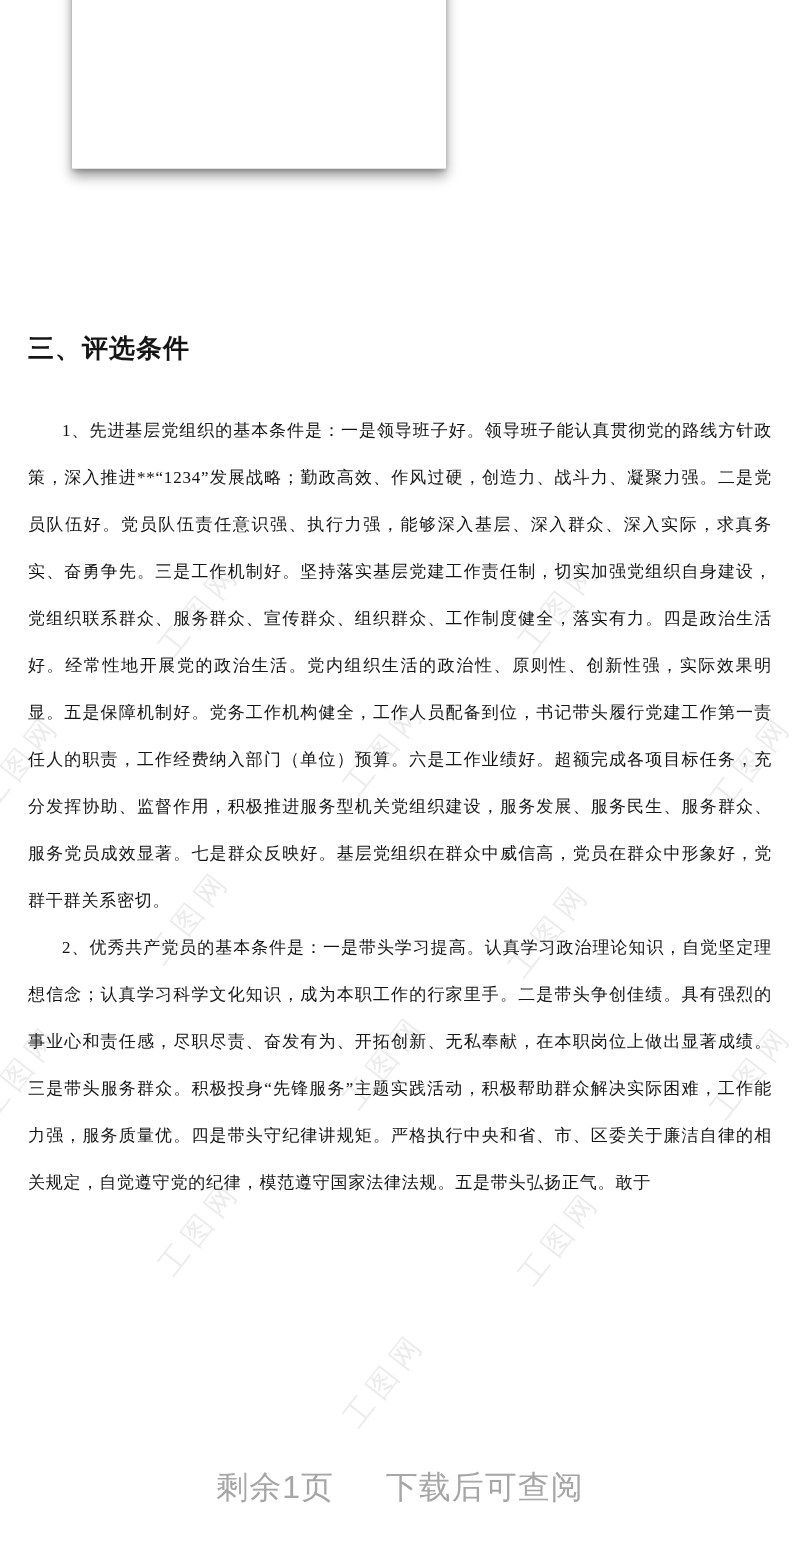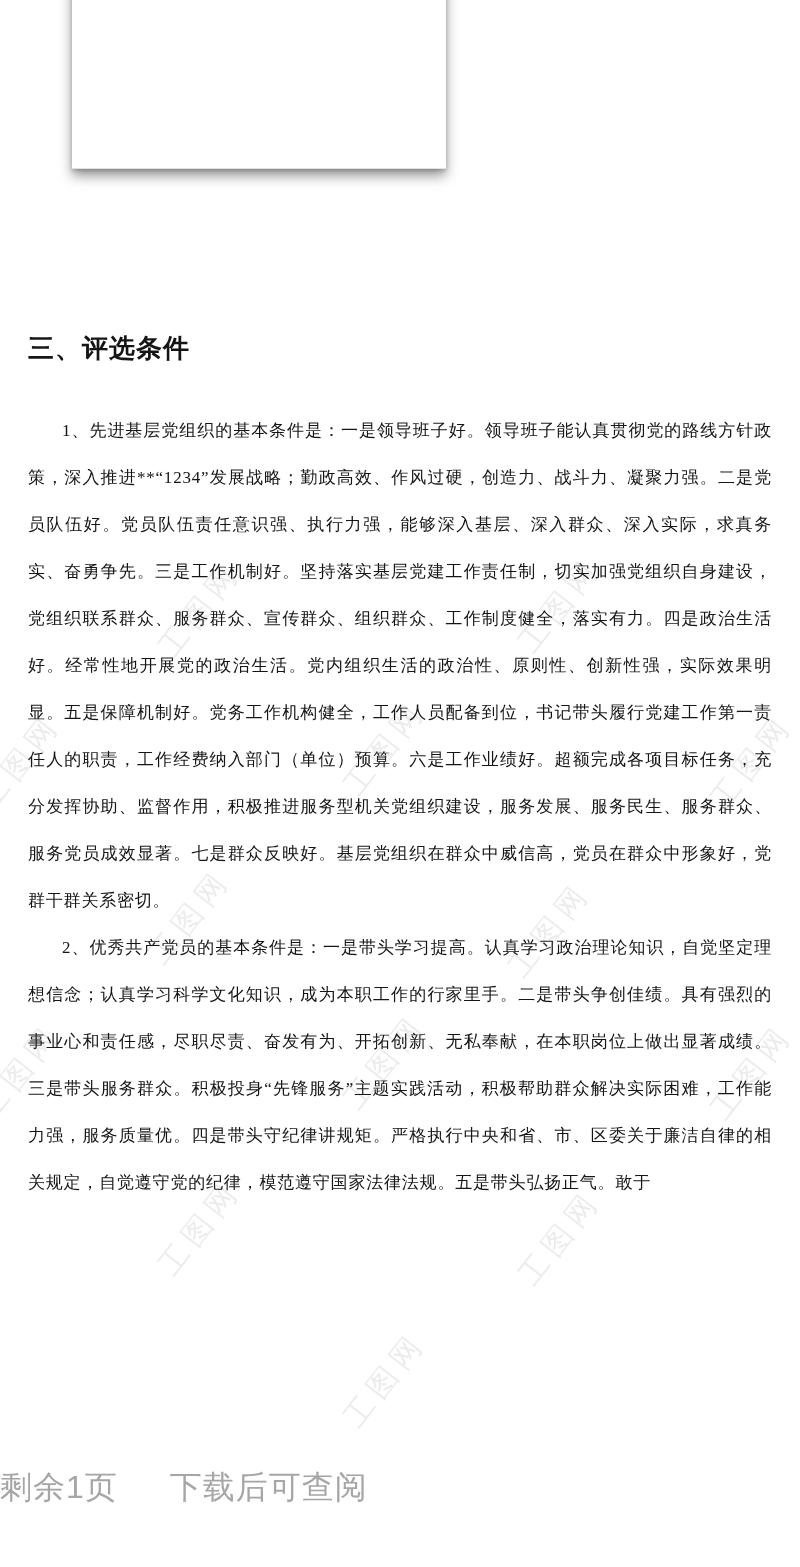--- a/index.html
+++ b/index.html
@@ -61,20 +61,21 @@
     text-align: justify;
     text-indent: 2em;
   }
 
   
   .footer {
     position: absolute;
     left: 0;
     top: 1466px;
     width: 100%;
+    text-align: center;
     font-family: "Liberation Sans", sans-serif;
     font-size: 32px;
     color: #a6a6a6;
     letter-spacing: 1px;
   }
   .footer .hint { margin-left: 42px; }
 </style>
 </head>
 <body>
 

